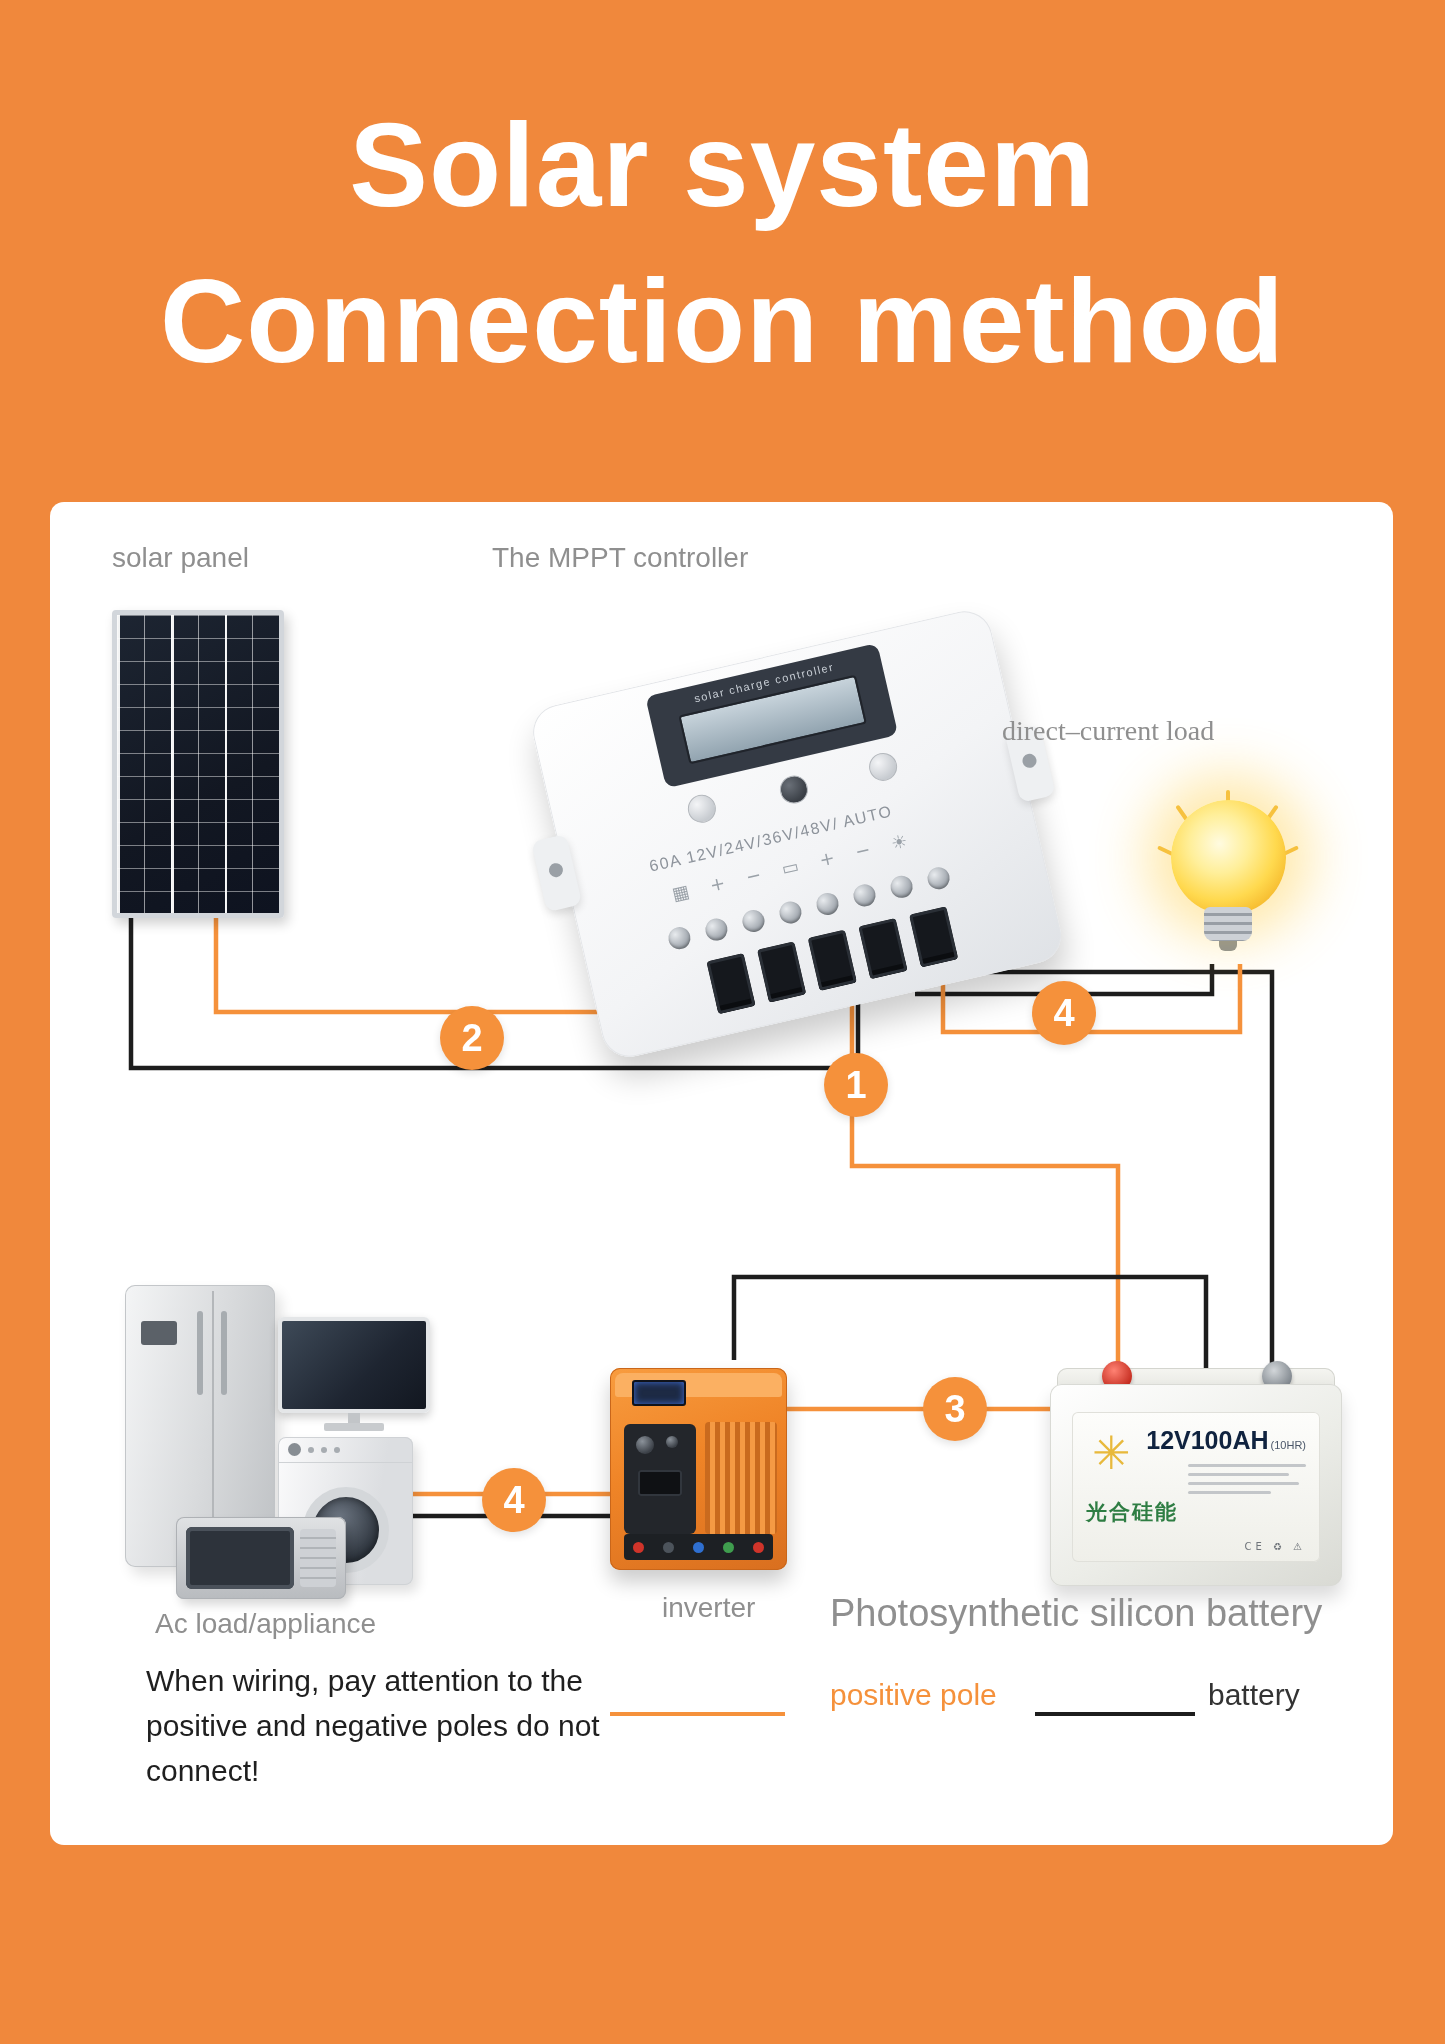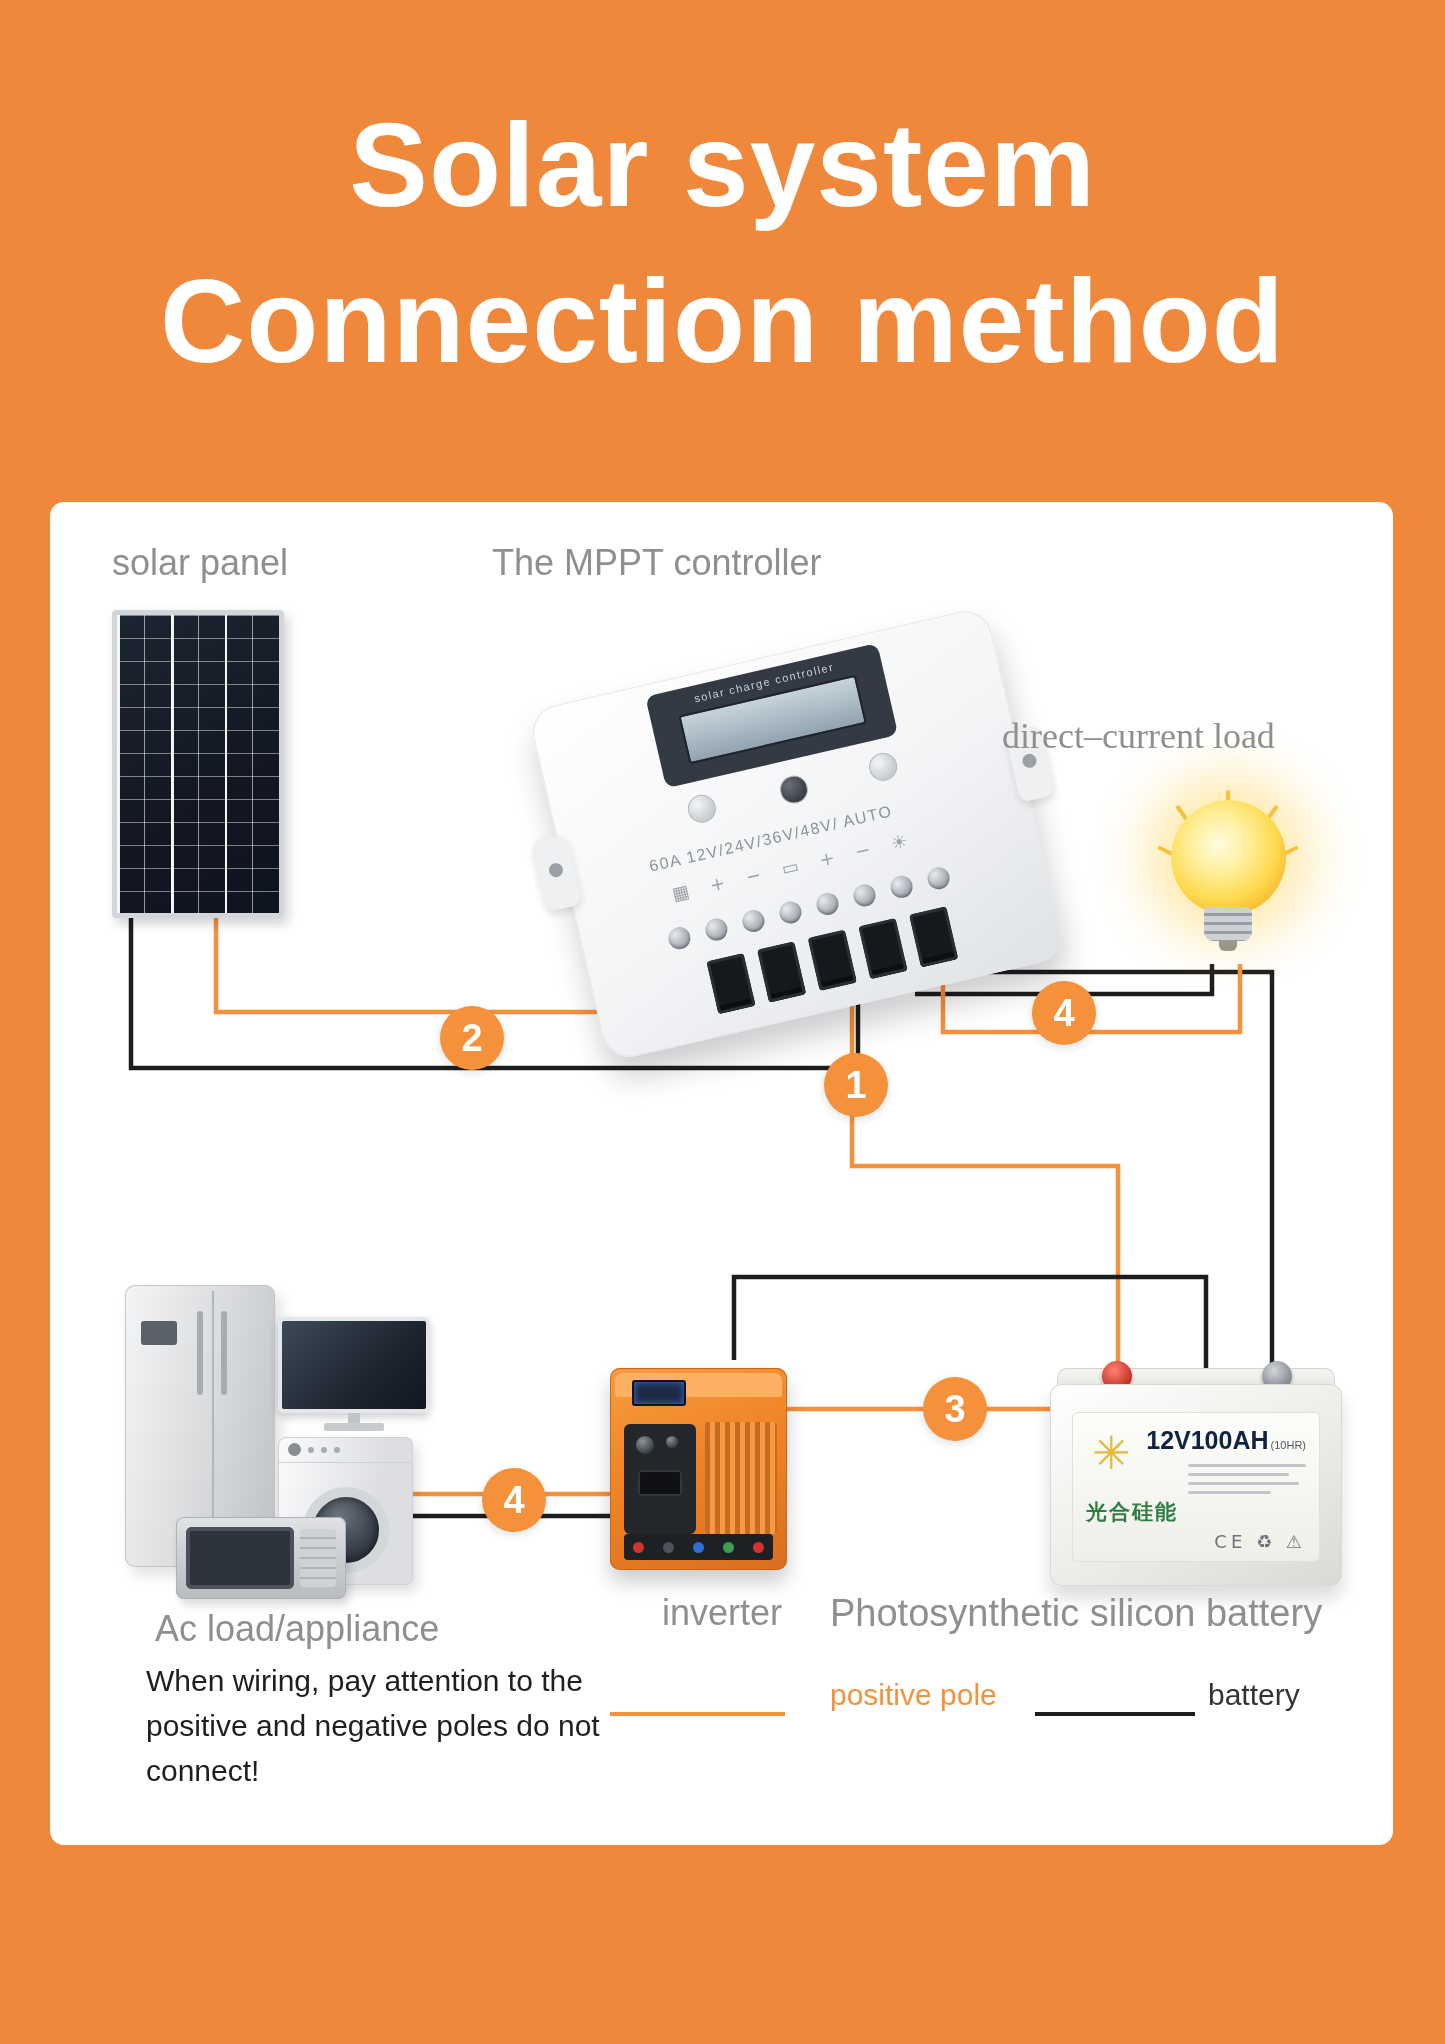--- a/index.html
+++ b/index.html
@@ -13,21 +13,21 @@
            color:#ffffff; font-size:118px; font-weight:bold; line-height:1.32; letter-spacing:1px; }
 
   
   .card { position:absolute; left:50px; top:502px; width:1343px; height:1343px;
           background:#ffffff; border-radius:14px; }
 
   .wires { position:absolute; left:0; top:0; width:1343px; height:1343px; z-index:1; }
   .wires polyline { fill:none; stroke-width:4.5; }
 
   
-  .lbl { position:absolute; color:#8f8f8f; font-size:36px; z-index:5; white-space:nowrap; }
+  .lbl { position:absolute; color:#8f8f8f; font-size:28px; z-index:5; white-space:nowrap; }
   .lbl-panel { left:62px;  top:40px; }
   .lbl-mppt  { left:442px; top:40px; }
   .lbl-dc    { left:952px; top:213px;font-family:Liberation Serif, serif; }
   .lbl-ac    { left:105px; top:1106px; }
   .lbl-inv   { left:584px; top:1090px;margin-left:28px; }
   .lbl-bat   { left:780px; top:1090px; font-size:38px; }
 
   
   .solar-panel { position:absolute; left:62px; top:108px; width:172px; height:308px; z-index:2;
     border:5px solid #d2d6db; border-radius:4px; box-shadow:4px 6px 12px rgba(0,0,0,.18);
@@ -152,21 +152,21 @@
     background:linear-gradient(#fdfdfb,#efefe9); box-shadow:inset 0 0 0 1px #e0e0da; }
   .bat-logo { position:absolute; left:20px; top:18px; font-size:46px; color:#e8b93c; line-height:1;
     font-family:"DejaVu Sans",sans-serif; }
   .bat-brand { position:absolute; left:14px; top:86px; font-size:21px; font-weight:bold; color:#2e7d43;
     letter-spacing:2px; font-family:"DejaVu Sans",sans-serif; }
   .bat-model { position:absolute; right:14px; top:14px; font-size:25px; font-weight:bold; color:#10233f;text-align:center; }
   .bat-model .hr { font-size:11px; font-weight:normal; color:#4a5668; margin-left:2px; }
   .bat-bars { position:absolute; right:14px; top:52px; width:118px; }
   .bat-bars i { display:block; height:3px; background:#c3c6c9; margin-bottom:6px; border-radius:2px; }
   .bat-bars i:nth-child(2) { width:86%; } .bat-bars i:nth-child(3) { width:94%; } .bat-bars i:nth-child(4) { width:70%; }
-  .bat-certs { position:absolute; right:14px; bottom:10px; font-size:18px; color:#6f747a; letter-spacing:4px;
+  .bat-certs { position:absolute; right:14px; bottom:10px; font-size:10px; color:#6f747a; letter-spacing:4px;
     font-family:"DejaVu Sans",sans-serif; }
 
   
   .badge { position:absolute; width:64px; height:64px; border-radius:50%; background:#F5913B;
     color:#fff; font-size:38px; font-weight:bold; display:flex; align-items:center; justify-content:center;
     transform:translate(-50%,-50%); z-index:6; box-shadow:0 3px 8px rgba(0,0,0,.12); }
   .badge-2  { left:422px;  top:536px; }
   .badge-1  { left:806px;  top:583px; }
   .badge-4t { left:1014px; top:511px; }
   .badge-3  { left:905px;  top:907px; }

